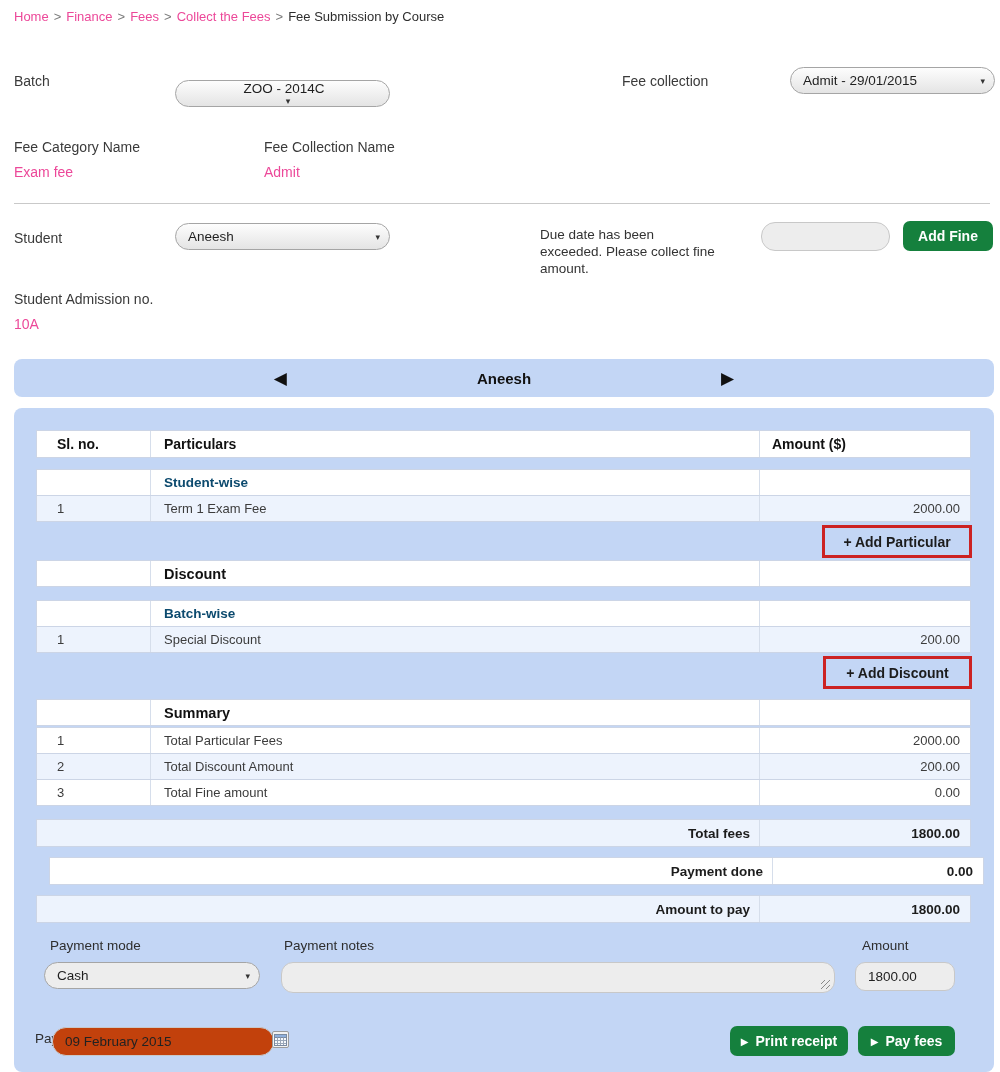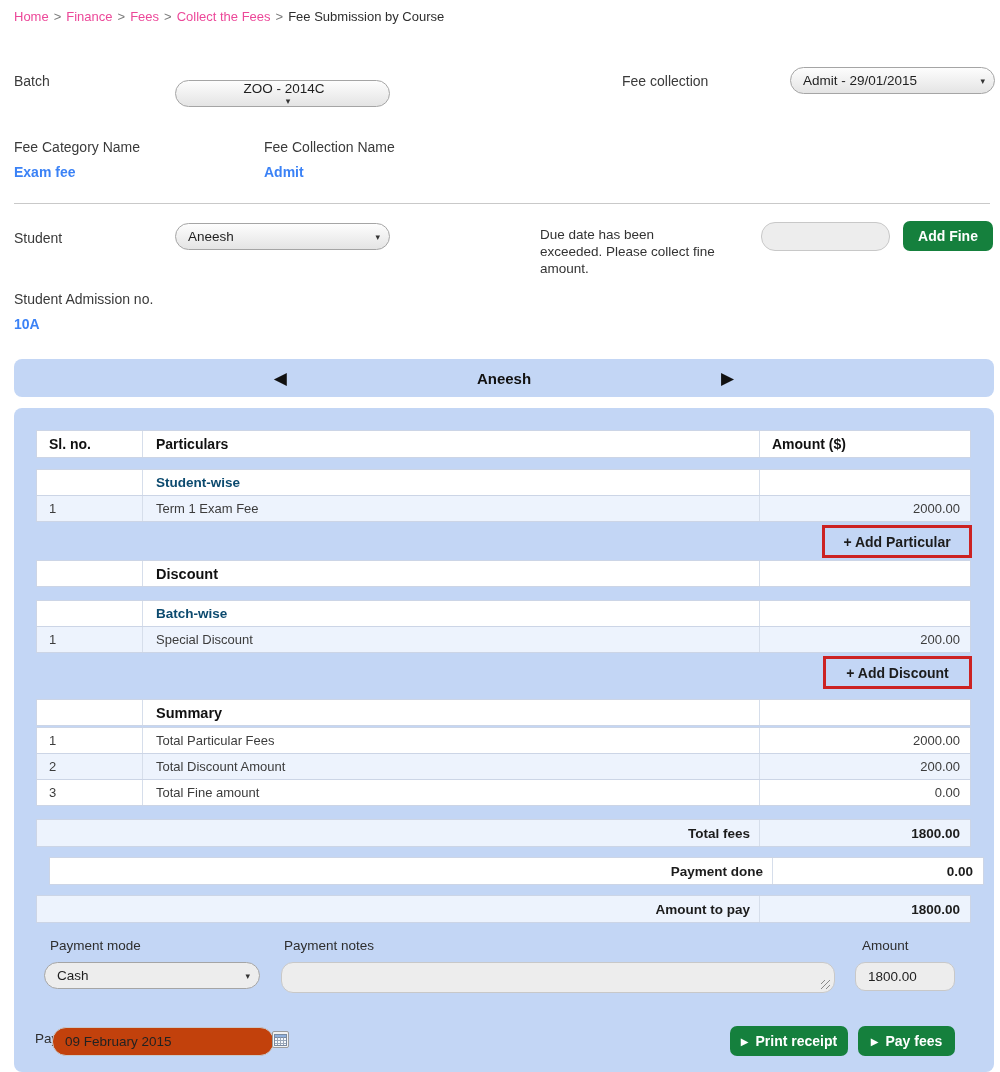--- a/index.html
+++ b/index.html
@@ -7,21 +7,21 @@
   body { font-family:"Liberation Sans","DejaVu Sans",sans-serif; color:#333; }
   .page { position:relative; width:1000px; height:1072px; background:#fff; overflow:hidden; }
 
   
   .breadcrumb { position:absolute; left:14px; top:9px; font-size:13px; color:#7b7b7b; }
   .breadcrumb .crumb { color:#ec4899; cursor:pointer; }
   .breadcrumb .sep { color:#7b7b7b; padding:0 5px; }
   .breadcrumb .current { color:#2e2e2e; }
 
   .lbl { position:absolute; font-size:14px; color:#3a3a3a; }
-  .val-bold { position:absolute; font-size:14px; font-weight:bold; color:#3b82f6; }
+  .val-bold { position:absolute; font-size:14px; font-weight:normal; color:#ec4899; }
 
   
   .sel { position:absolute; height:27px; display:flex; align-items:center; justify-content:space-between;
          padding:0 9px 0 12px; background:linear-gradient(#fdfdfd,#e4e4e4); border:1px solid #a5a5a5;
          border-radius:14px; font-size:13.5px; color:#1f1f1f; cursor:pointer; }
   .sel .arr { font-size:9px; color:#333; margin-left:8px; }
 
   .divider { position:absolute; left:14px; width:976px; height:0; border-top:1px solid #c9c9c9; }
 
   .notice { position:absolute; left:540px; top:226px; width:180px; font-size:13.5px; line-height:17px; color:#333; }
@@ -41,21 +41,21 @@
   .nav-name { font-size:15px; font-weight:bold; color:#111; }
 
   
   .panel { position:absolute; left:14px; top:408px; width:980px; height:664px; background:#c3d6f5; border-radius:8px; }
   .block { position:absolute; left:22px; width:935px; }
 
   .trow { display:flex; align-items:stretch; background:#fff; border:1px solid #ccd5e6; height:27px;
           font-size:13px; color:#3c3c3c; }
   .trow + .trow { margin-top:-1px; }
   .trow.tint { background:#edf3fd; }
-  .cell-sl { width:106px; padding-left:12px; border-right:1px solid #d6deeb; display:flex; align-items:center; }
+  .cell-sl { width:114px; padding-left:20px; border-right:1px solid #d6deeb; display:flex; align-items:center; }
   .cell-part { flex:1; padding-left:13px; border-right:1px solid #d6deeb; display:flex; align-items:center; }
   .cell-amt { width:210px; padding-right:10px; display:flex; align-items:center; justify-content:flex-end; }
   .hdr { font-size:14px; font-weight:bold; color:#111; height:28px; }
   .group-label { font-weight:bold; font-size:13.5px; color:#0c4a6e; }
   .title-label { font-weight:bold; font-size:14.5px; color:#111; }
 
   .add-box { position:absolute; height:33px; border:3px solid #cc2222; display:flex; align-items:center;
              justify-content:center; font-size:14px; font-weight:bold; color:#1c1c1c; cursor:pointer; }
 
   .total-bar { position:absolute; left:22px; width:935px; height:28px; display:flex; align-items:stretch;

